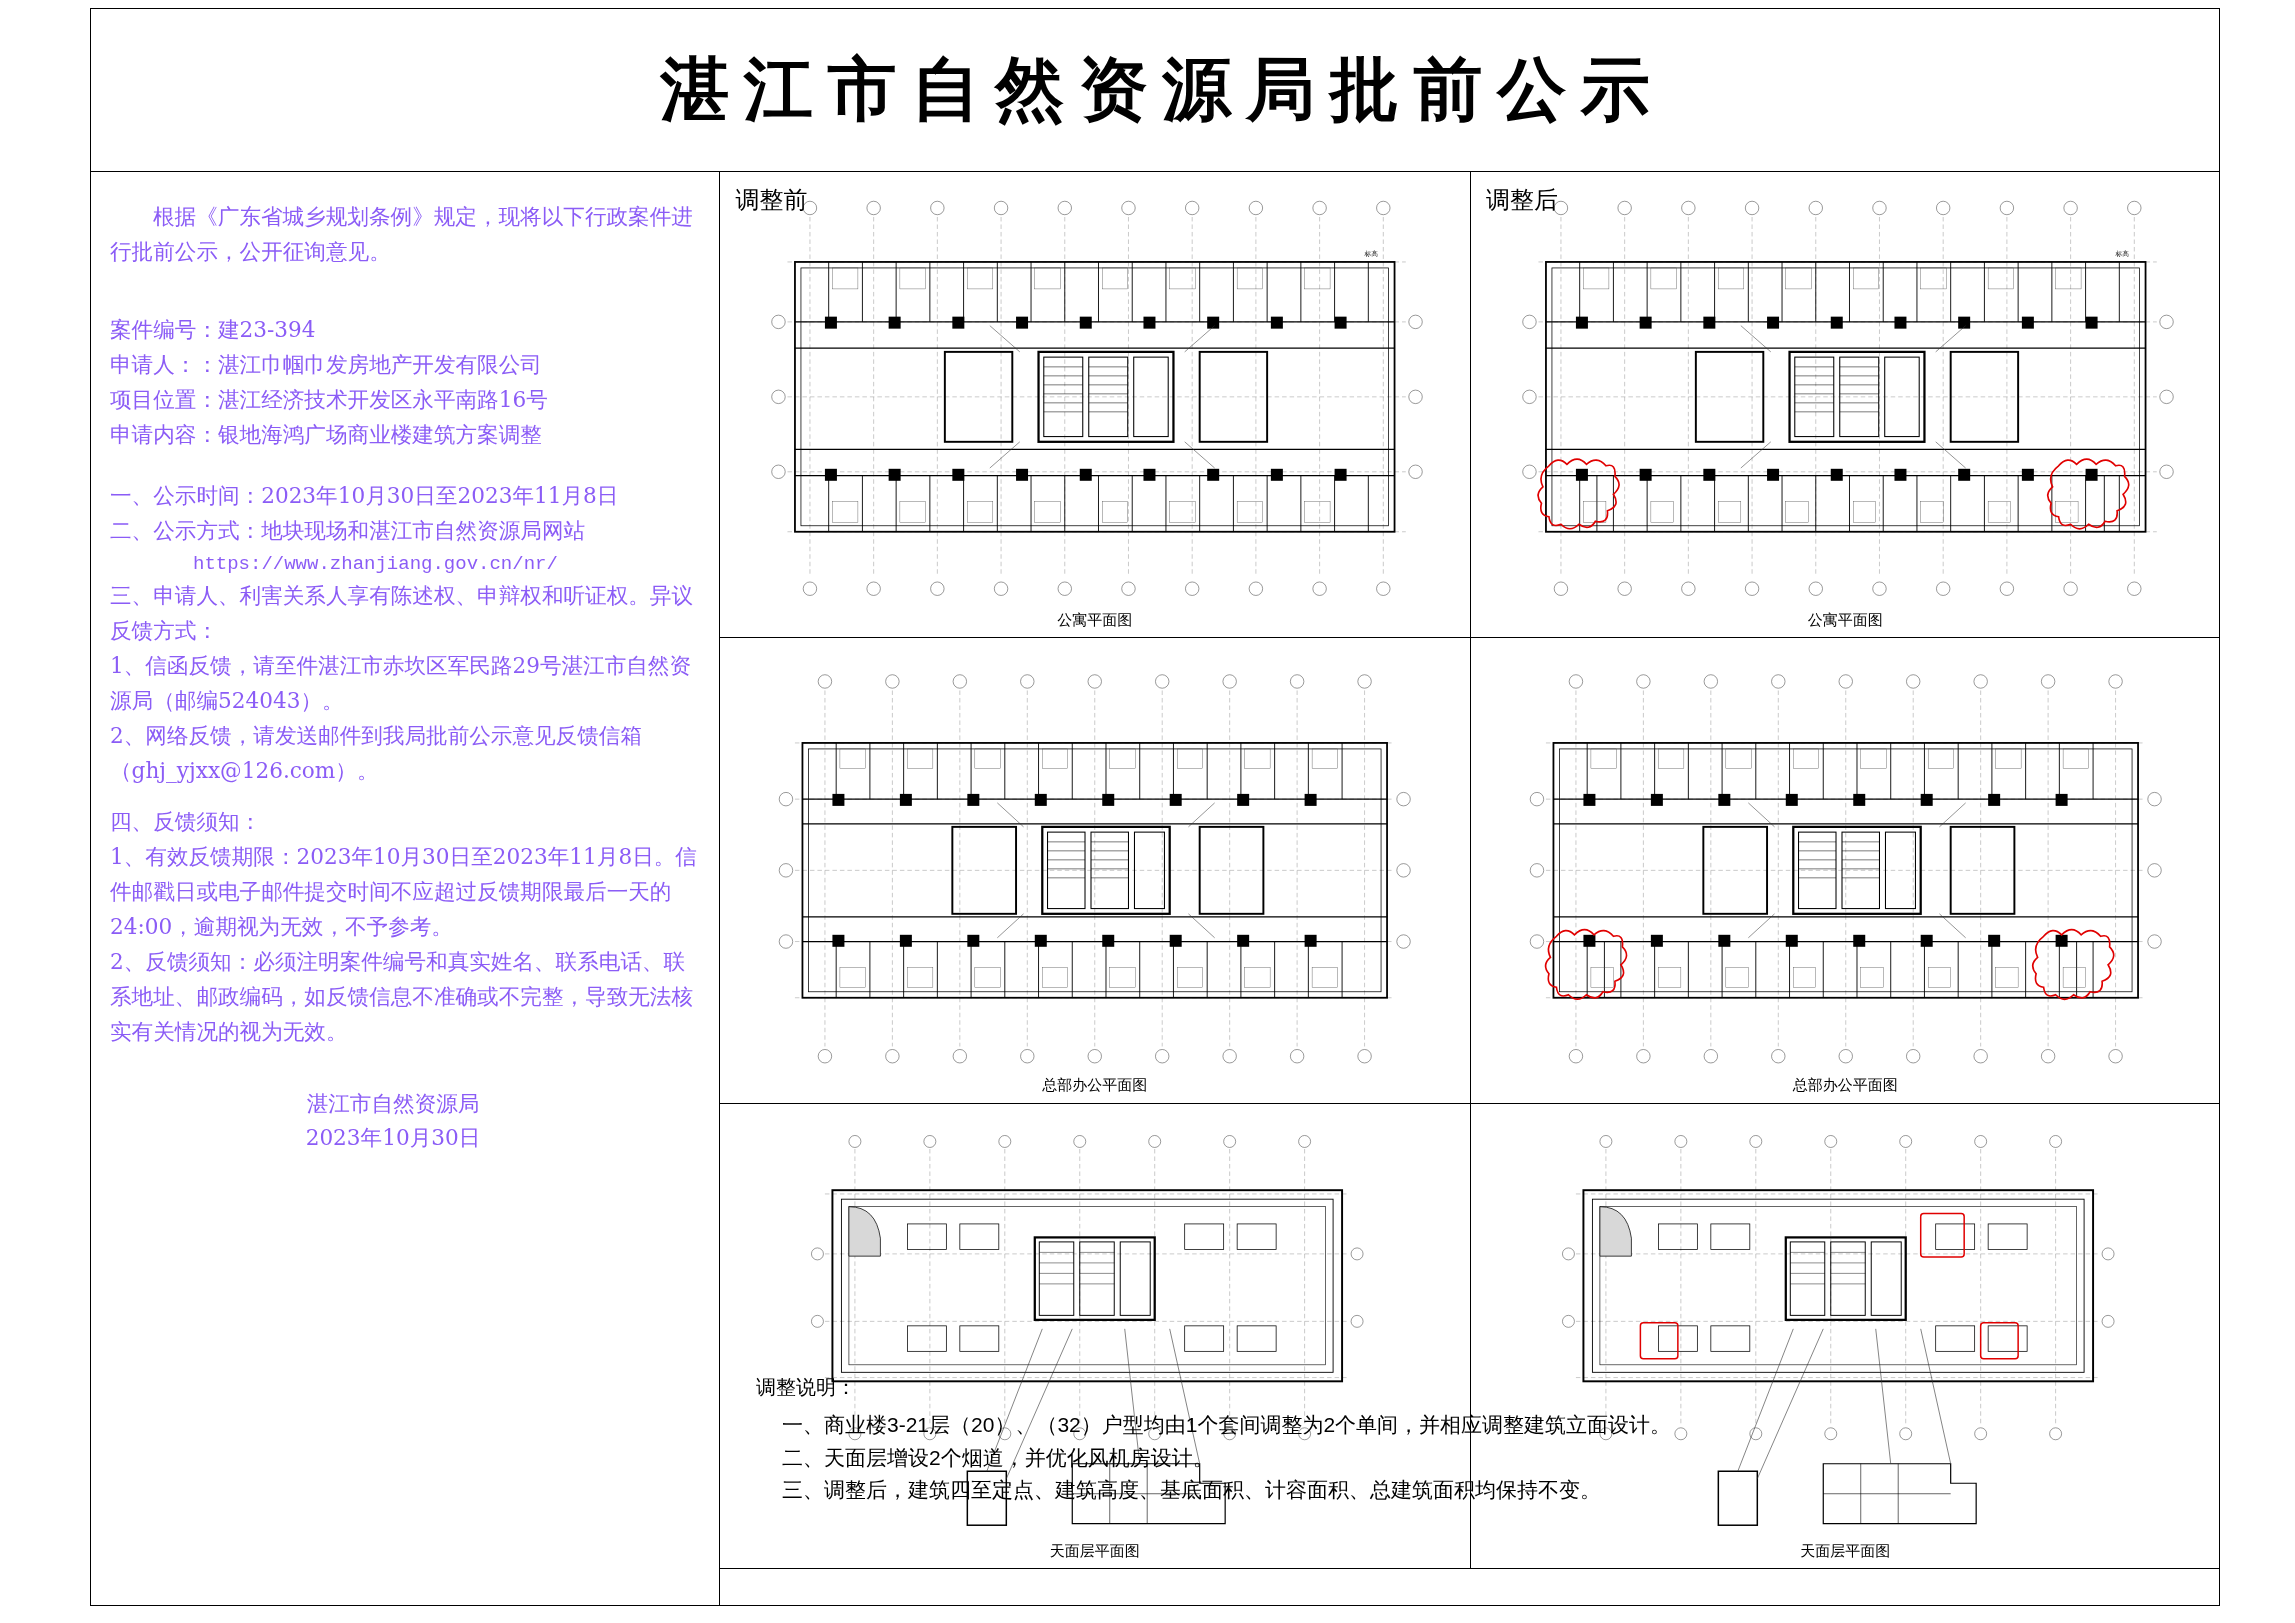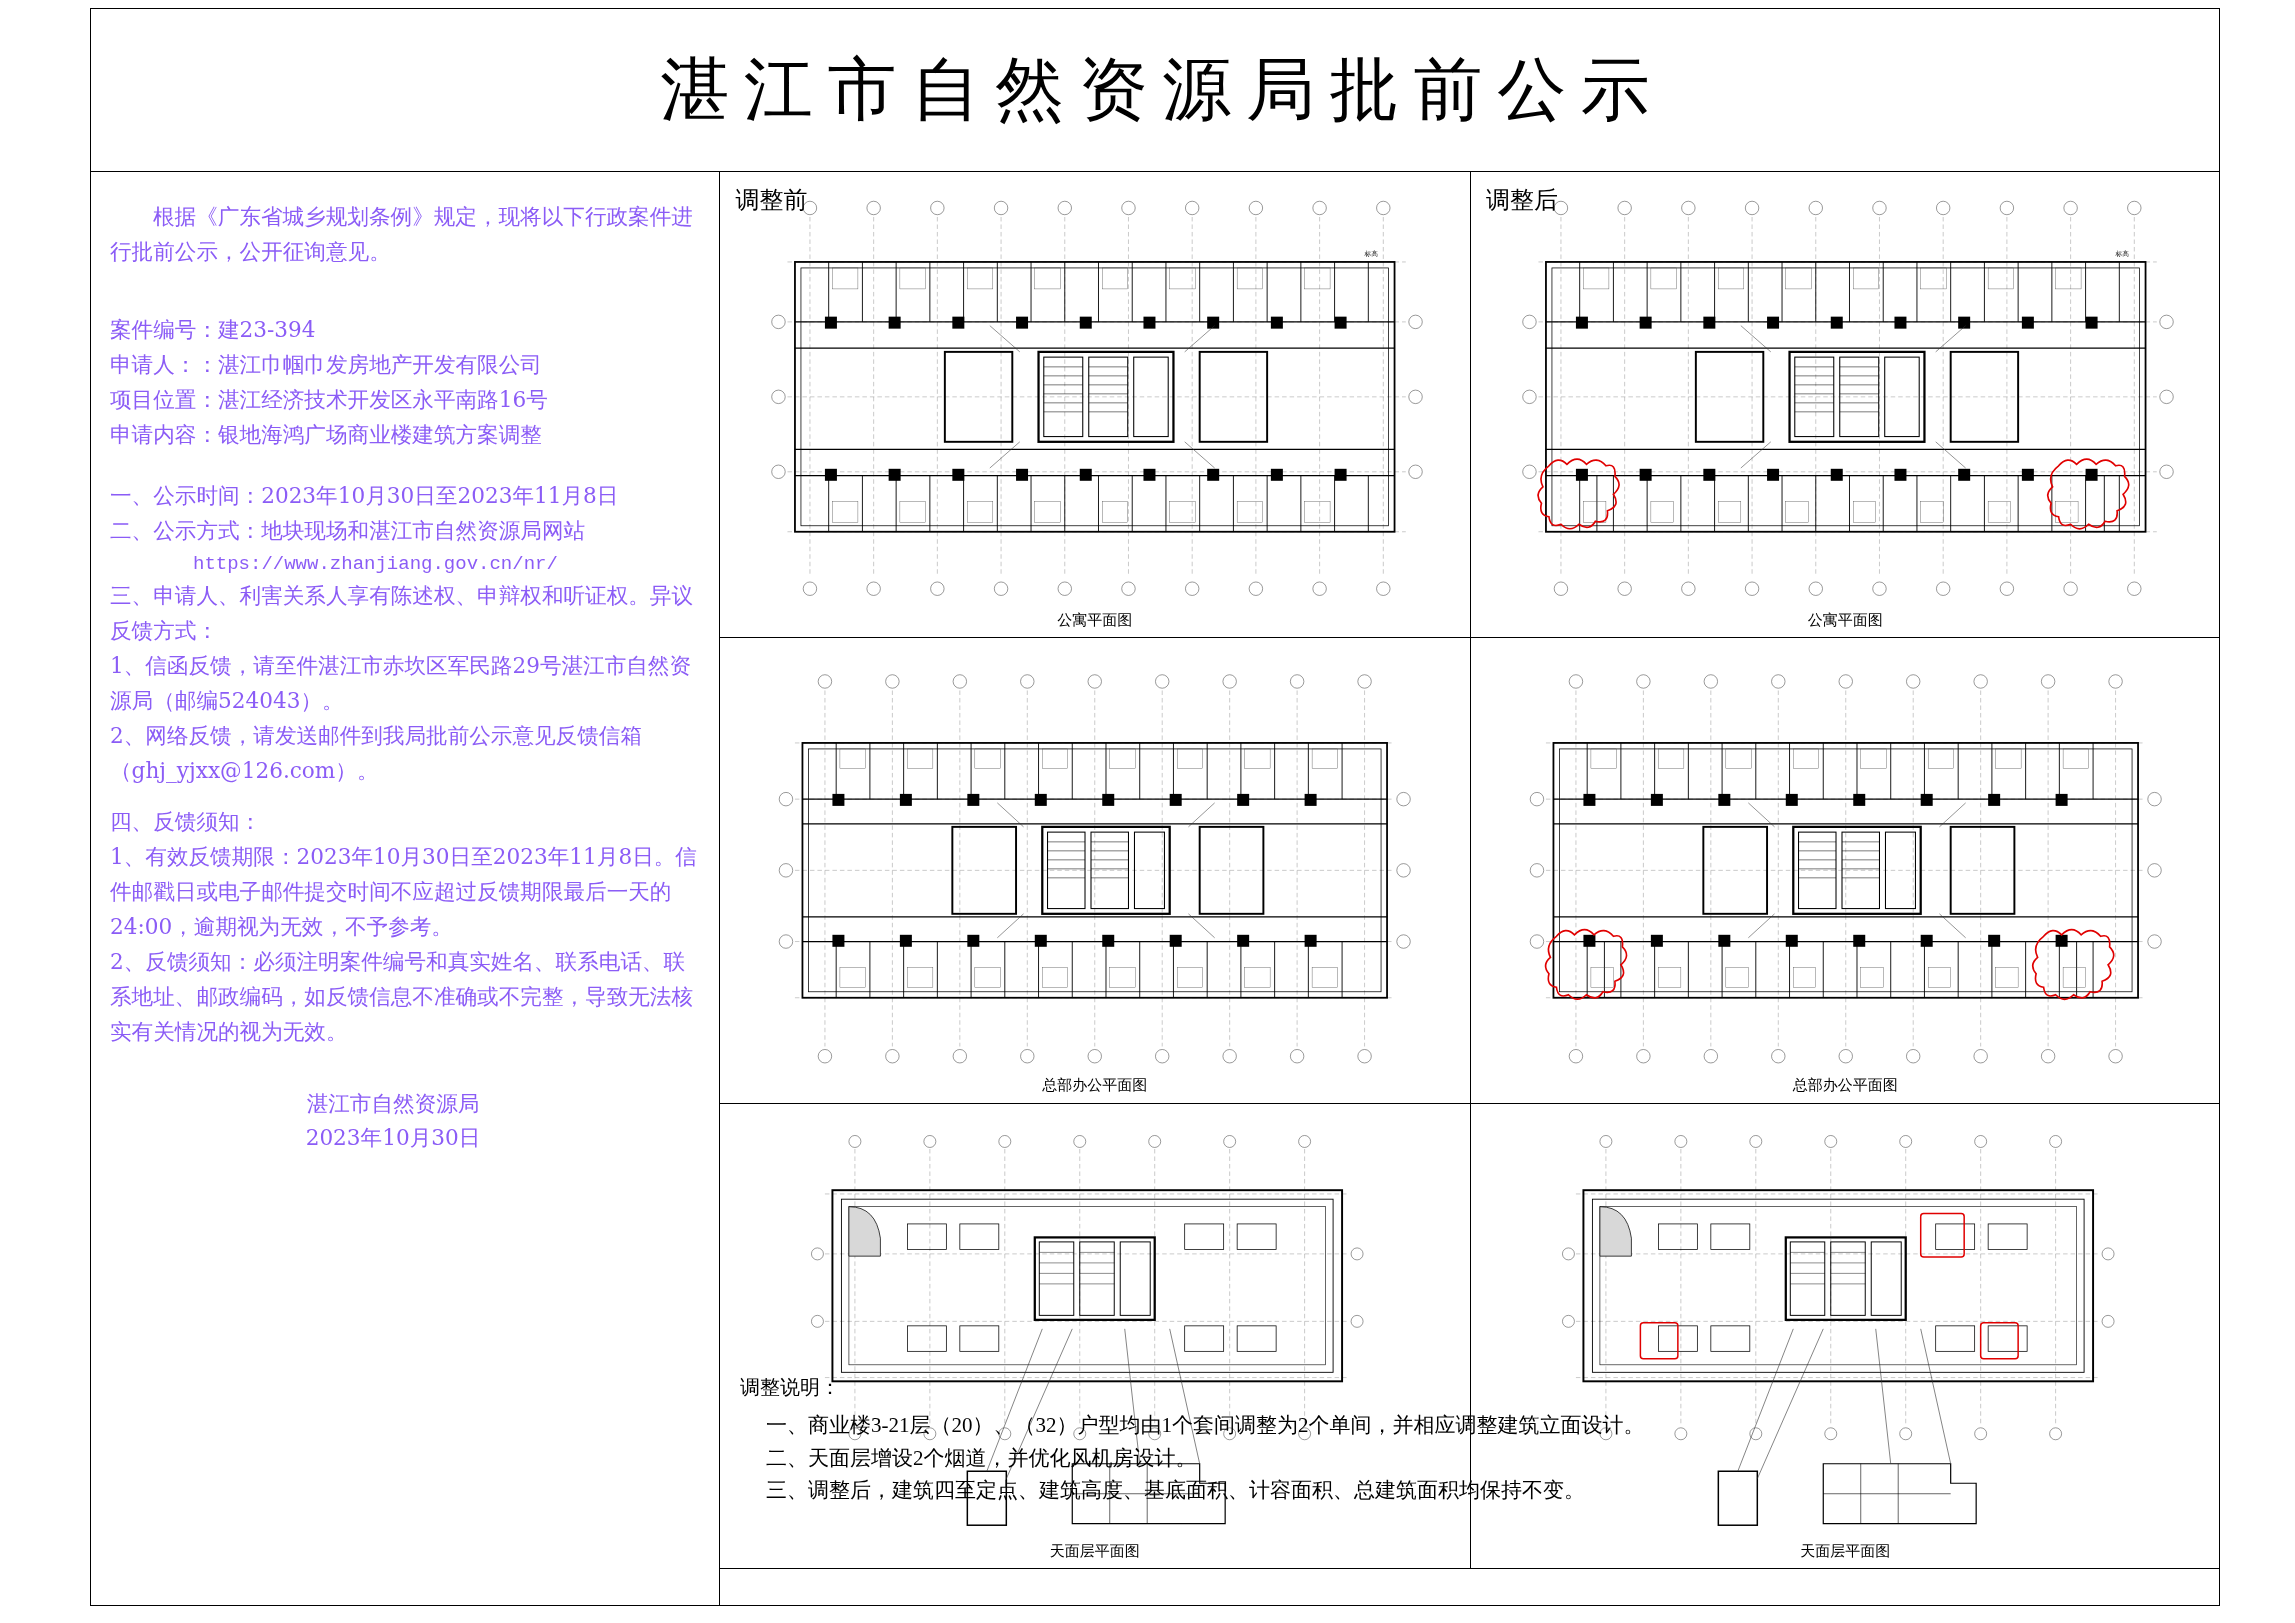--- a/index.html
+++ b/index.html
@@ -35,21 +35,21 @@
     height: 163px;
     border-bottom: 1.4px solid #000;
     box-sizing: border-box;
     display: flex;
     align-items: center;
     justify-content: center;
   }
   .title-text {
     font-family: "DejaVu Serif", "Liberation Serif", serif;
     font-size: 69px;
-    font-weight: normal;
+    font-weight: bold;
     letter-spacing: 14.7px;
     text-indent: 14.7px;
     color: #000;
     white-space: nowrap;
   }
   
   .left-col {
     position: absolute;
     left: 0;
     top: 163px;
@@ -142,27 +142,27 @@
   }
   .drawing-wrap {
     position: relative;
     width: 100%;
     height: 100%;
   }
   .drawing-wrap svg { display: block; width: 100%; height: 100%; }
   
   .notes {
     position: absolute;
-    left: 0;
+    left: 16px;
     top: 1184px;
     width: 100%;
     height: 249px;
     box-sizing: border-box;
     padding: 17.4px 18.4px 0 20px;
-    font-family: Liberation Serif, serif;
+    font-family: Liberation Sans, sans-serif;
     color: #000;
   }
   .notes-title { font-size: 20px; margin-bottom: 8.3px; }
   .notes-item {
     font-size: 21px;
     line-height: 1.55;
     text-indent: 26px;
   }
 </style>
 </head>

